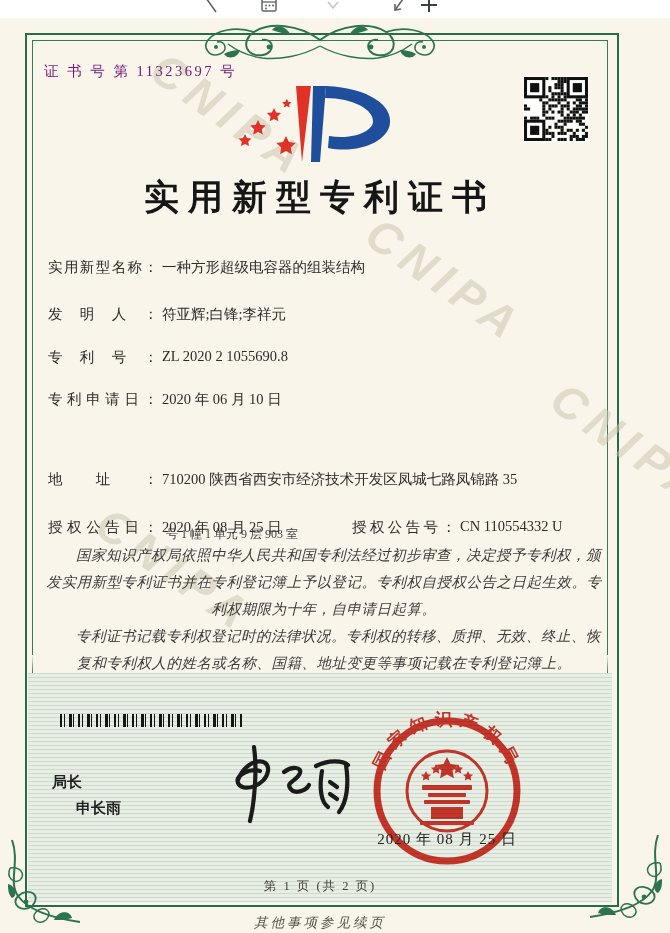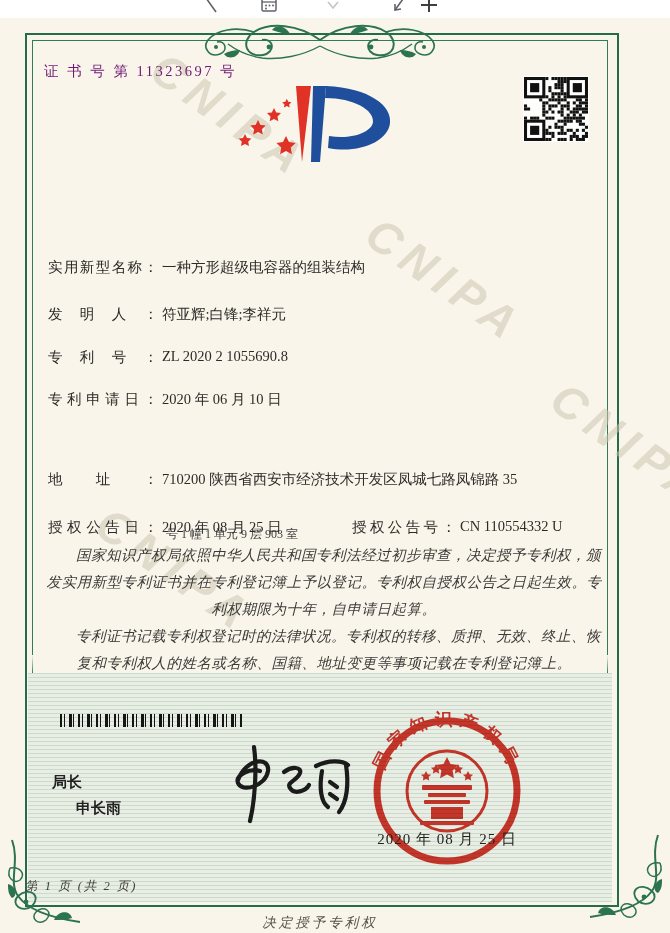--- a/index.html
+++ b/index.html
@@ -36,22 +36,22 @@
     background:repeating-linear-gradient(90deg,#151515 0 2px,rgba(0,0,0,0) 2px 4px,#151515 4px 5px,
     rgba(0,0,0,0) 5px 9px,#151515 9px 12px,rgba(0,0,0,0) 12px 13px,#151515 13px 14px,rgba(0,0,0,0) 14px 18px);}
   .director-title{position:absolute;left:52px;top:755px;font-size:15px;font-weight:bold;
          font-family:"Liberation Sans","DejaVu Sans",sans-serif;color:#222;z-index:2;}
   .director-name{position:absolute;left:76px;top:781px;font-size:15px;font-weight:bold;
          font-family:"Liberation Sans","DejaVu Sans",sans-serif;color:#222;z-index:2;}
   .signature{position:absolute;left:218px;top:724px;z-index:3;}
   .seal{position:absolute;left:362px;top:688px;z-index:3;mix-blend-mode:multiply;opacity:.92;}
   .seal-date{position:absolute;left:362px;top:812px;width:170px;text-align:center;
          font-size:15px;color:#23221f;letter-spacing:1px;z-index:4;white-space:nowrap;}
-  .page-indicator{position:absolute;left:25px;top:860px;width:590px;
-         font-size:12.5px;color:#3c3b36;letter-spacing:2px;z-index:2;font-style:italic;}
+  .page-indicator{position:absolute;left:25px;top:860px;width:590px;text-align:center;
+         font-size:12.5px;color:#3c3b36;letter-spacing:2px;z-index:2;}
   .footer-note{position:absolute;left:25px;top:896px;width:590px;text-align:center;
          font-size:13.5px;font-style:italic;color:#55524a;letter-spacing:3px;z-index:2;}
   .ornament{position:absolute;z-index:2;}
 </style>
 </head>
 <body>
 
 <div class="stage">
 
   <div class="topbar">
@@ -281,20 +281,21 @@
         <rect x="3" y="3" width="15" height="15" fill="#fff"></rect>
         <rect x="6" y="6" width="9" height="9" fill="#111"></rect>
         <rect x="42" y="0" width="21" height="21" fill="#111"></rect>
         <rect x="45" y="3" width="15" height="15" fill="#fff"></rect>
         <rect x="48" y="6" width="9" height="9" fill="#111"></rect>
         <rect x="0" y="42" width="21" height="21" fill="#111"></rect>
         <rect x="3" y="45" width="15" height="15" fill="#fff"></rect>
         <rect x="6" y="48" width="9" height="9" fill="#111"></rect>
       </svg>
 
+    <div class="title">实用新型专利证书</div>
 
     <div class="field" style="top:240px">
       <span class="lbl">实用新型名称：</span><span class="val">一种方形超级电容器的组装结构</span>
     </div>
     <div class="field" style="top:287px">
       <span class="lbl">发明人：</span><span class="val">符亚辉;白锋;李祥元</span>
     </div>
     <div class="field" style="top:330px">
       <span class="lbl">专利号：</span><span class="val">ZL 2020 2 1055690.8</span>
     </div>
@@ -353,16 +354,16 @@
       <path id="sealArc" d="M -60 27 A 66 66 0 1 1 60 27" fill="none"></path>
       <text font-size="17" font-weight="bold" letter-spacing="7" fill="#d6281b" font-family="Liberation Serif, DejaVu Serif, serif">
         <textPath href="#sealArc" startOffset="50%" text-anchor="middle">国家知识产权局</textPath>
       </text>
     </svg>
 
     <div class="seal-date">2020 年 08 月 25 日</div>
 
     <div class="page-indicator">第 1 页 (共 2 页)</div>
 
-    <div class="footer-note">决定授予专利权</div>
+    <div class="footer-note">其他事项参见续页</div>
 
   </div>
 </div>
 
 </body></html>

